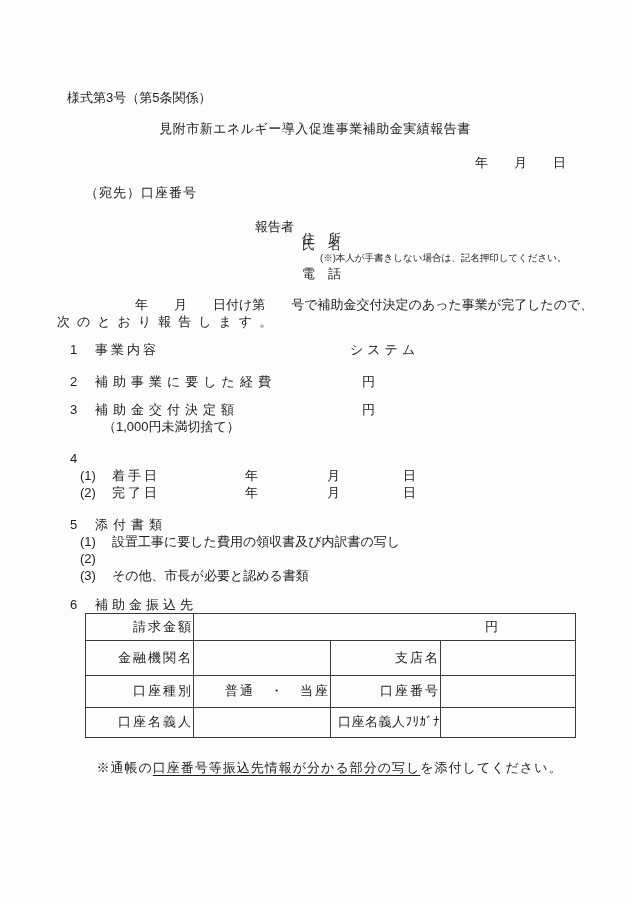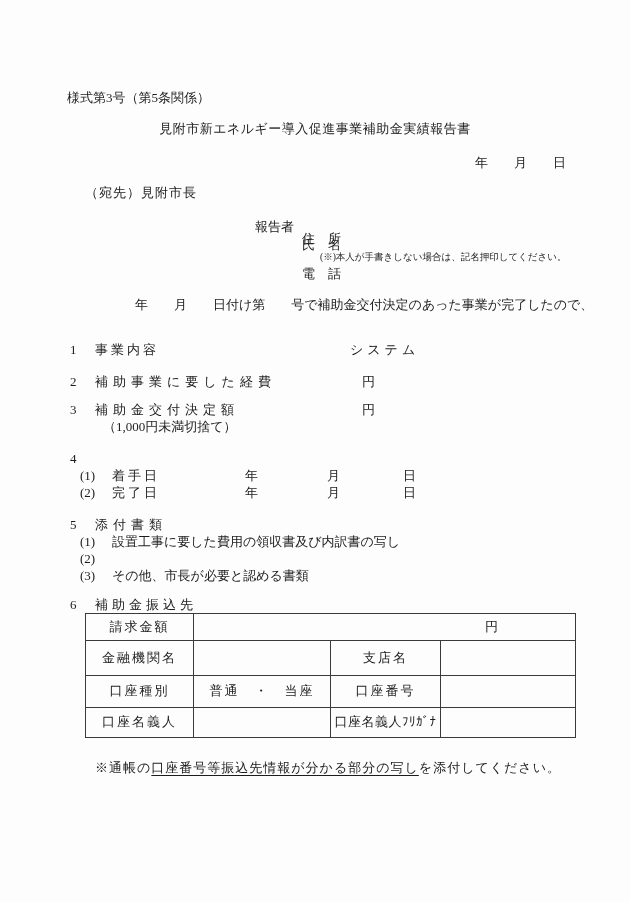--- a/index.html
+++ b/index.html
@@ -1,35 +1,35 @@
 <!DOCTYPE html>
 <html><head>
 <meta charset="utf-8">
 <style>
   * { margin:0; padding:0; box-sizing:border-box; }
   html,body { width:630px; height:903px; background:#fdfdfd; }
   .page {
     position:relative; width:630px; height:711px;
     background:#fdfdfd; color:#1c1c1c;
-    font-family:Liberation Serif, serif;
+    font-family:Liberation Sans, sans-serif;
     font-size:13px; line-height:1.25;
   }
   .abs { position:absolute; white-space:pre; }
   .title { left:0; top:121px; width:630px; text-align:center; letter-spacing:0.5px; }
   .form-number { left:67px; top:90px; }
   .date-line { left:475px; top:155px; }
   .addressee { left:85px; top:185px; letter-spacing:1px; }
   .small-note { font-size:9.5px; color:#222; letter-spacing:0; }
   .para2 { letter-spacing:7px; }
   .ls3 { letter-spacing:3px; }
   .ls4 { letter-spacing:4px; }
   .ls5 { letter-spacing:5px; }
   .pay-table { position:absolute; left:85px; top:613px; width:490px; border-collapse:collapse; table-layout:fixed; }
   .pay-table td {
-    border:1px solid #3a3a3a; text-align:center; vertical-align:middle;
+    border:1px solid #3a3a3a; text-align:right; vertical-align:middle;
     font-size:13px; letter-spacing:2px; padding:0; overflow:hidden;
   }
   .pay-table tr:nth-child(1) td { height:27px; }
   .pay-table tr:nth-child(2) td { height:35px; }
   .pay-table tr:nth-child(3) td { height:32px; }
   .pay-table tr:nth-child(4) td { height:30px; }
   .pay-table td.amount { text-align:right; padding-right:75px; }
   .pay-table td.kana { letter-spacing:0.5px; }
   .note-line { left:78px; top:744px; letter-spacing:1px; }
   .ul { text-decoration:underline; text-underline-offset:3px; }
@@ -38,29 +38,30 @@
 <body>
 
 <div class="page">
 
   <div class="abs form-number">様式第3号（第5条関係）</div>
 
   <div class="abs title">見附市新エネルギー導入促進事業補助金実績報告書</div>
 
   <div class="abs date-line">年　　月　　日</div>
 
-  <div class="abs addressee">（宛先）見附市長</div>
+  <div class="abs addressee">（宛先）口座番号</div>
 
   <div class="abs" style="left:255px; top:219px;">報告者</div>
   <div class="abs" style="left:302px; top:219px;margin-top:12px;">住　所</div>
   <div class="abs" style="left:302px; top:237px;">氏　名</div>
   <div class="abs small-note" style="left:320px; top:252px;">(※)本人が手書きしない場合は、記名押印してください。</div>
   <div class="abs" style="left:302px; top:266px;">電　話</div>
 
   <div class="abs" style="left:57px; top:297px;">　　　　　　年　　月　　日付け第　　号で補助金交付決定のあった事業が完了したので、</div>
+  <div class="abs para2" style="left:57px; top:314px;">次のとおり報告します。</div>
 
   <div class="abs" style="left:70px; top:342px;">1</div>
   <div class="abs ls3" style="left:95px; top:342px;">事業内容</div>
   <div class="abs ls4" style="left:350px; top:342px;">システム</div>
 
   <div class="abs" style="left:70px; top:374px;">2</div>
   <div class="abs ls5" style="left:95px; top:374px;">補助事業に要した経費</div>
   <div class="abs" style="left:362px; top:374px;">円</div>
 
   <div class="abs" style="left:70px; top:402px;">3</div>

